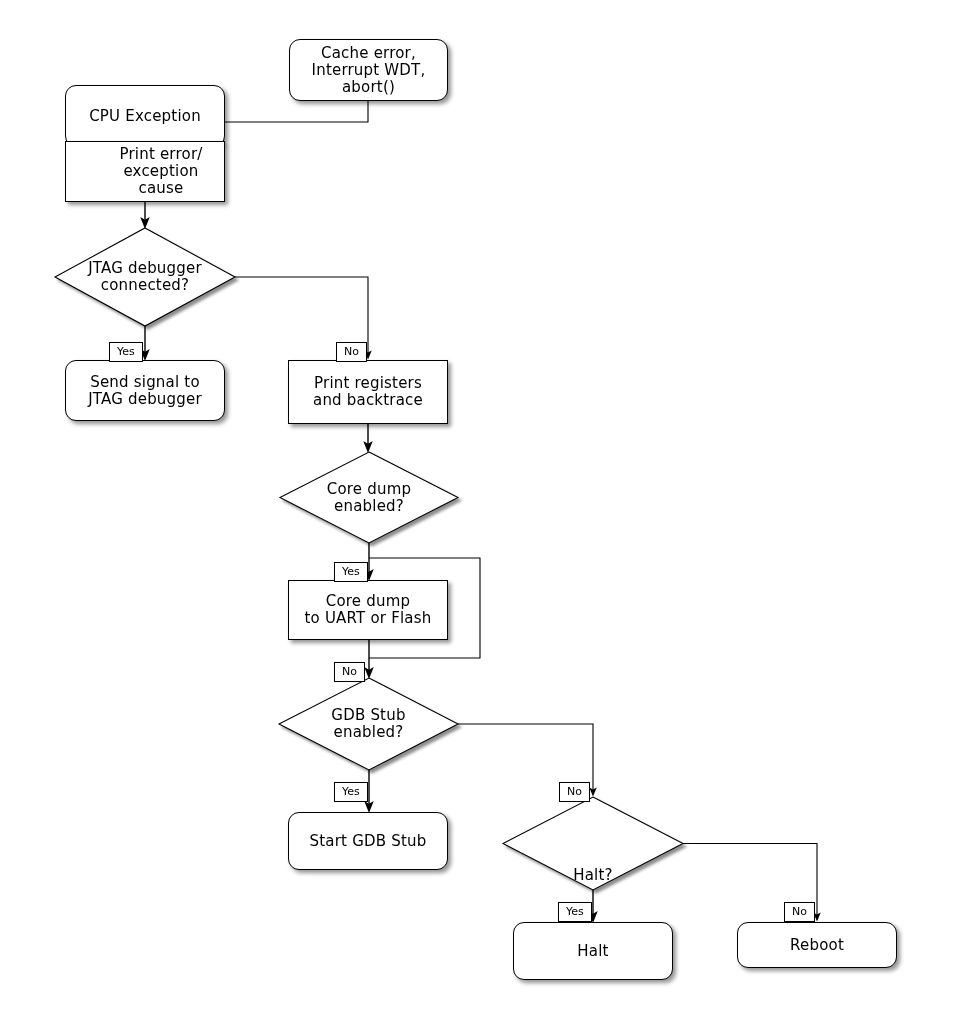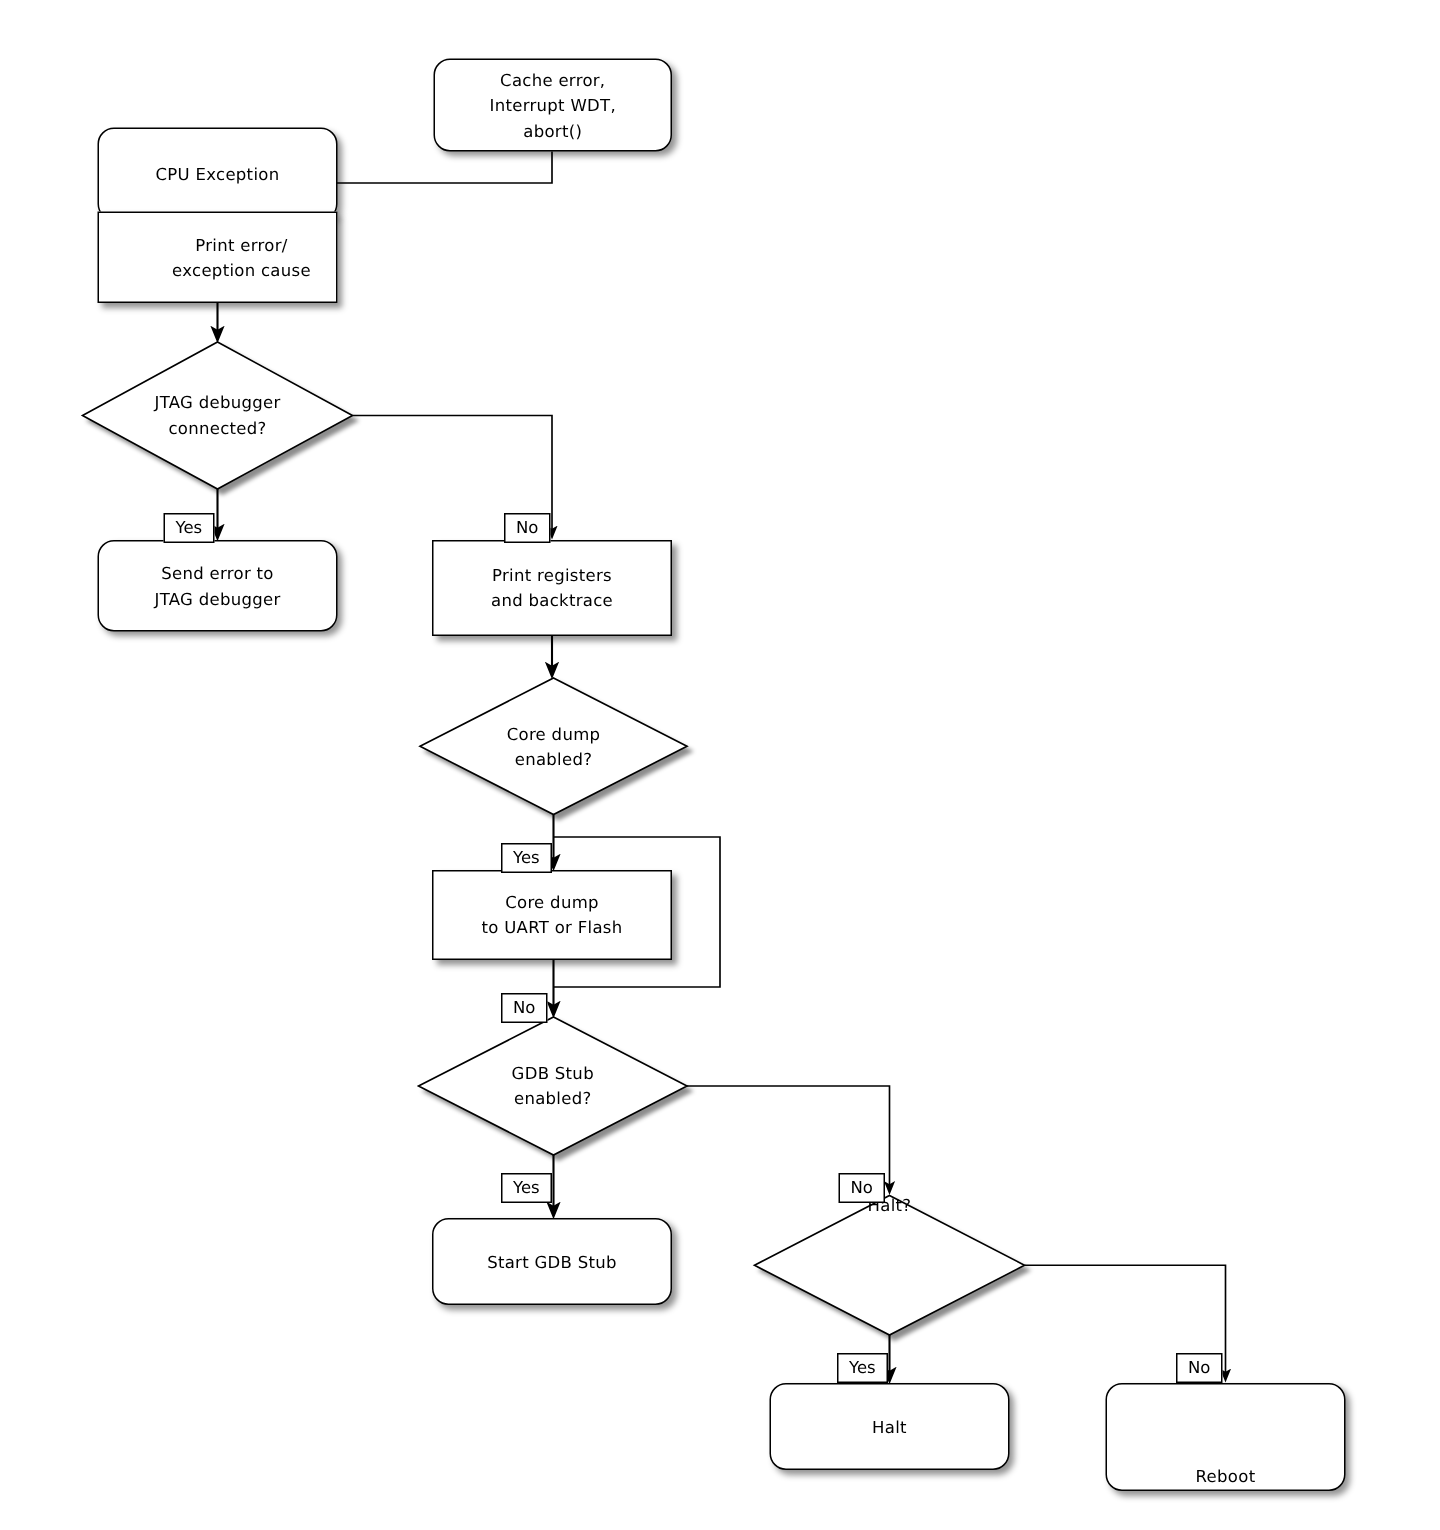--- a/index.html
+++ b/index.html
@@ -15,21 +15,21 @@
   #svg-layer{position:absolute;left:0;top:0;width:960px;height:1020px;}
 
   
   .node{
     position:absolute;
     box-sizing:border-box;
     display:flex;
     align-items:center;
     justify-content:center;
     text-align:center;
-    font-size:11px;
+    font-size:15px;
     line-height:17px;
     color:#000000;
     letter-spacing:0.2px;
     z-index:3;
     overflow:hidden;
   }
   .node .lbl{display:block;width:100%;padding:0 6px;box-sizing:border-box;white-space:pre-line;}
 
   .proc{
     background:#ffffff;
@@ -137,21 +137,21 @@
     <span class="lbl">Print error/
 exception cause</span>
   </div>
 
   <div class="node dec" style="left:55px;top:228px;width:180px;height:98px;">
     <span class="lbl">JTAG debugger
 connected?</span>
   </div>
 
   <div class="node term" style="left:65px;top:360px;width:160px;height:61px;">
-    <span class="lbl">Send error to
+    <span class="lbl">Send signal to
 JTAG debugger</span>
   </div>
 
   <div class="node proc" style="left:288px;top:360px;width:160px;height:64px;">
     <span class="lbl">Print registers
 and backtrace</span>
   </div>
 
   <div class="node dec" style="left:280px;top:452px;width:178px;height:91px;">
     <span class="lbl">Core dump
@@ -165,29 +165,29 @@
 
   <div class="node dec" style="left:279px;top:678px;width:179px;height:92px;justify-content:flex-end;">
     <span class="lbl">GDB Stub
 enabled?</span>
   </div>
 
   <div class="node term" style="left:288px;top:812px;width:160px;height:58px;">
     <span class="lbl">Start GDB Stub</span>
   </div>
 
-  <div class="node dec" style="left:503px;top:757px;width:180px;height:93px;">
+  <div class="node dec" style="left:503px;top:829px;width:180px;height:93px;">
     <span class="lbl">Halt?</span>
   </div>
 
   <div class="node term" style="left:513px;top:922px;width:160px;height:58px;">
     <span class="lbl">Halt</span>
   </div>
 
-  <div class="node term" style="left:737px;top:922px;width:160px;height:72px;align-items:flex-end;">
+  <div class="node term" style="left:737px;top:922px;width:160px;height:46px;">
     <span class="lbl">Reboot</span>
   </div>
 
   <div class="edgelabel" style="left:85px;top:342px;">Yes</div>
 
   <div class="edgelabel" style="left:312px;top:342px;">No</div>
 
   <div class="edgelabel" style="left:310px;top:562px;">Yes</div>
 
   <div class="edgelabel" style="left:310px;top:662px;">No</div>

